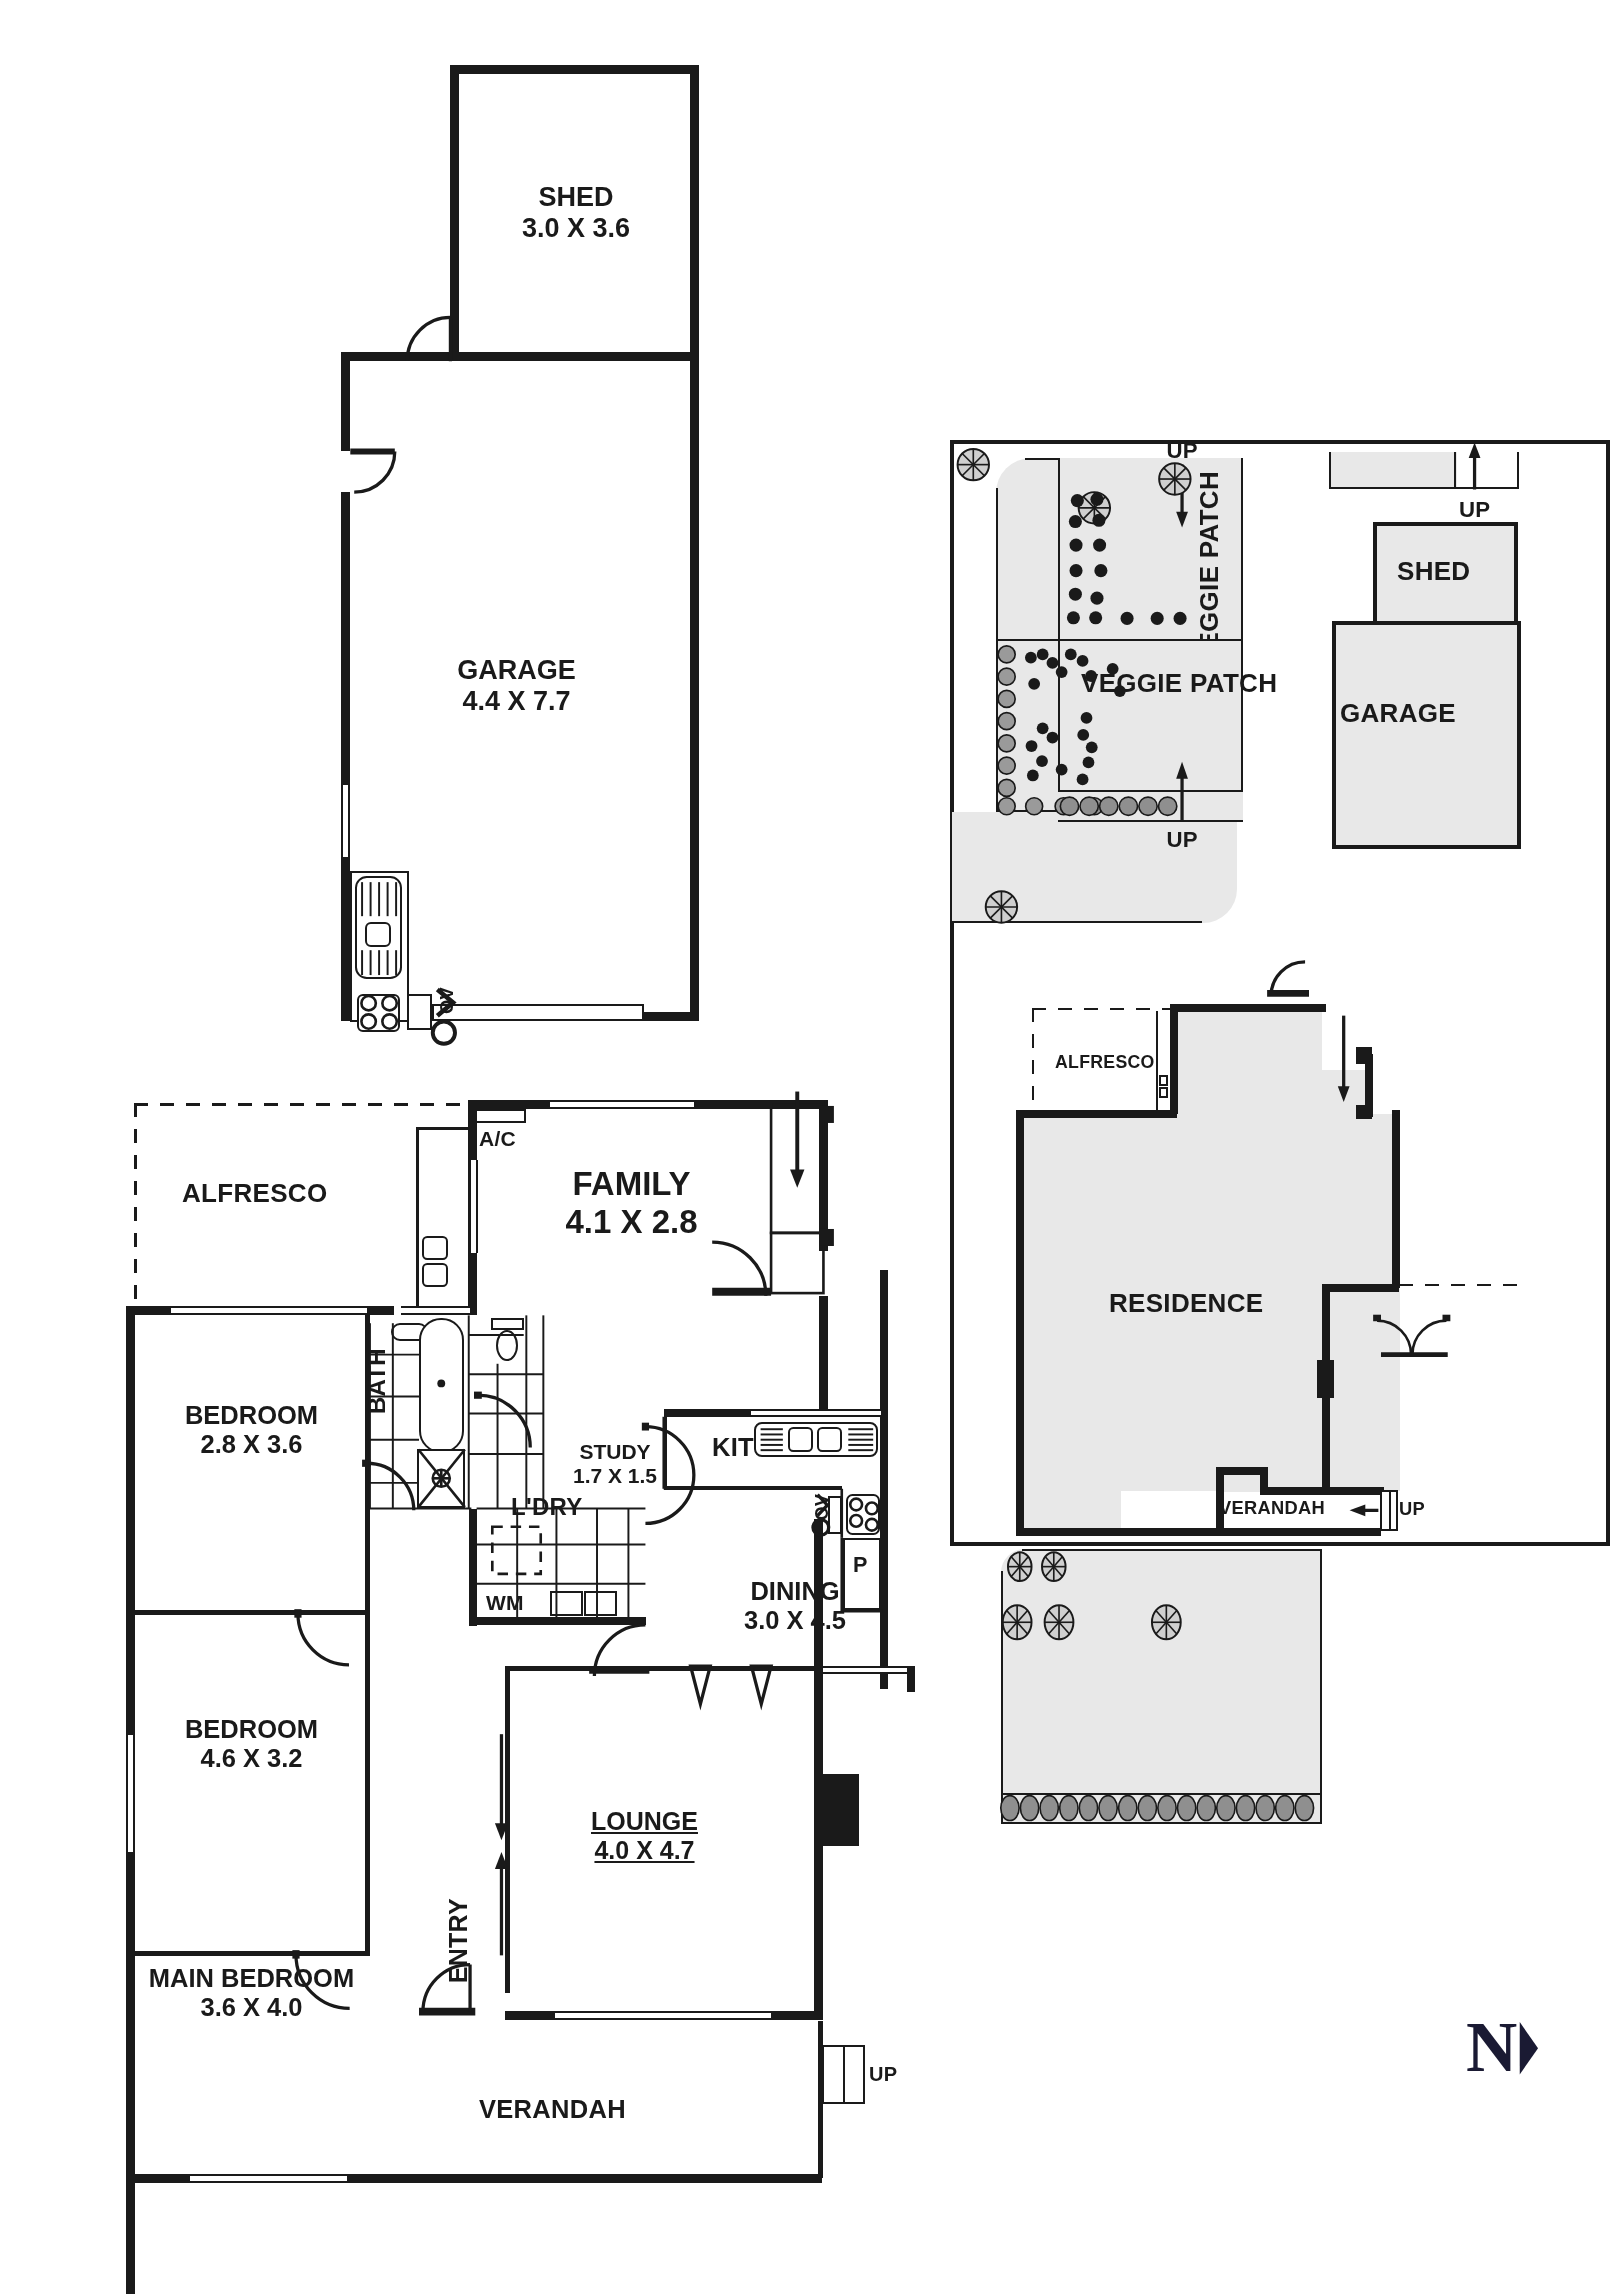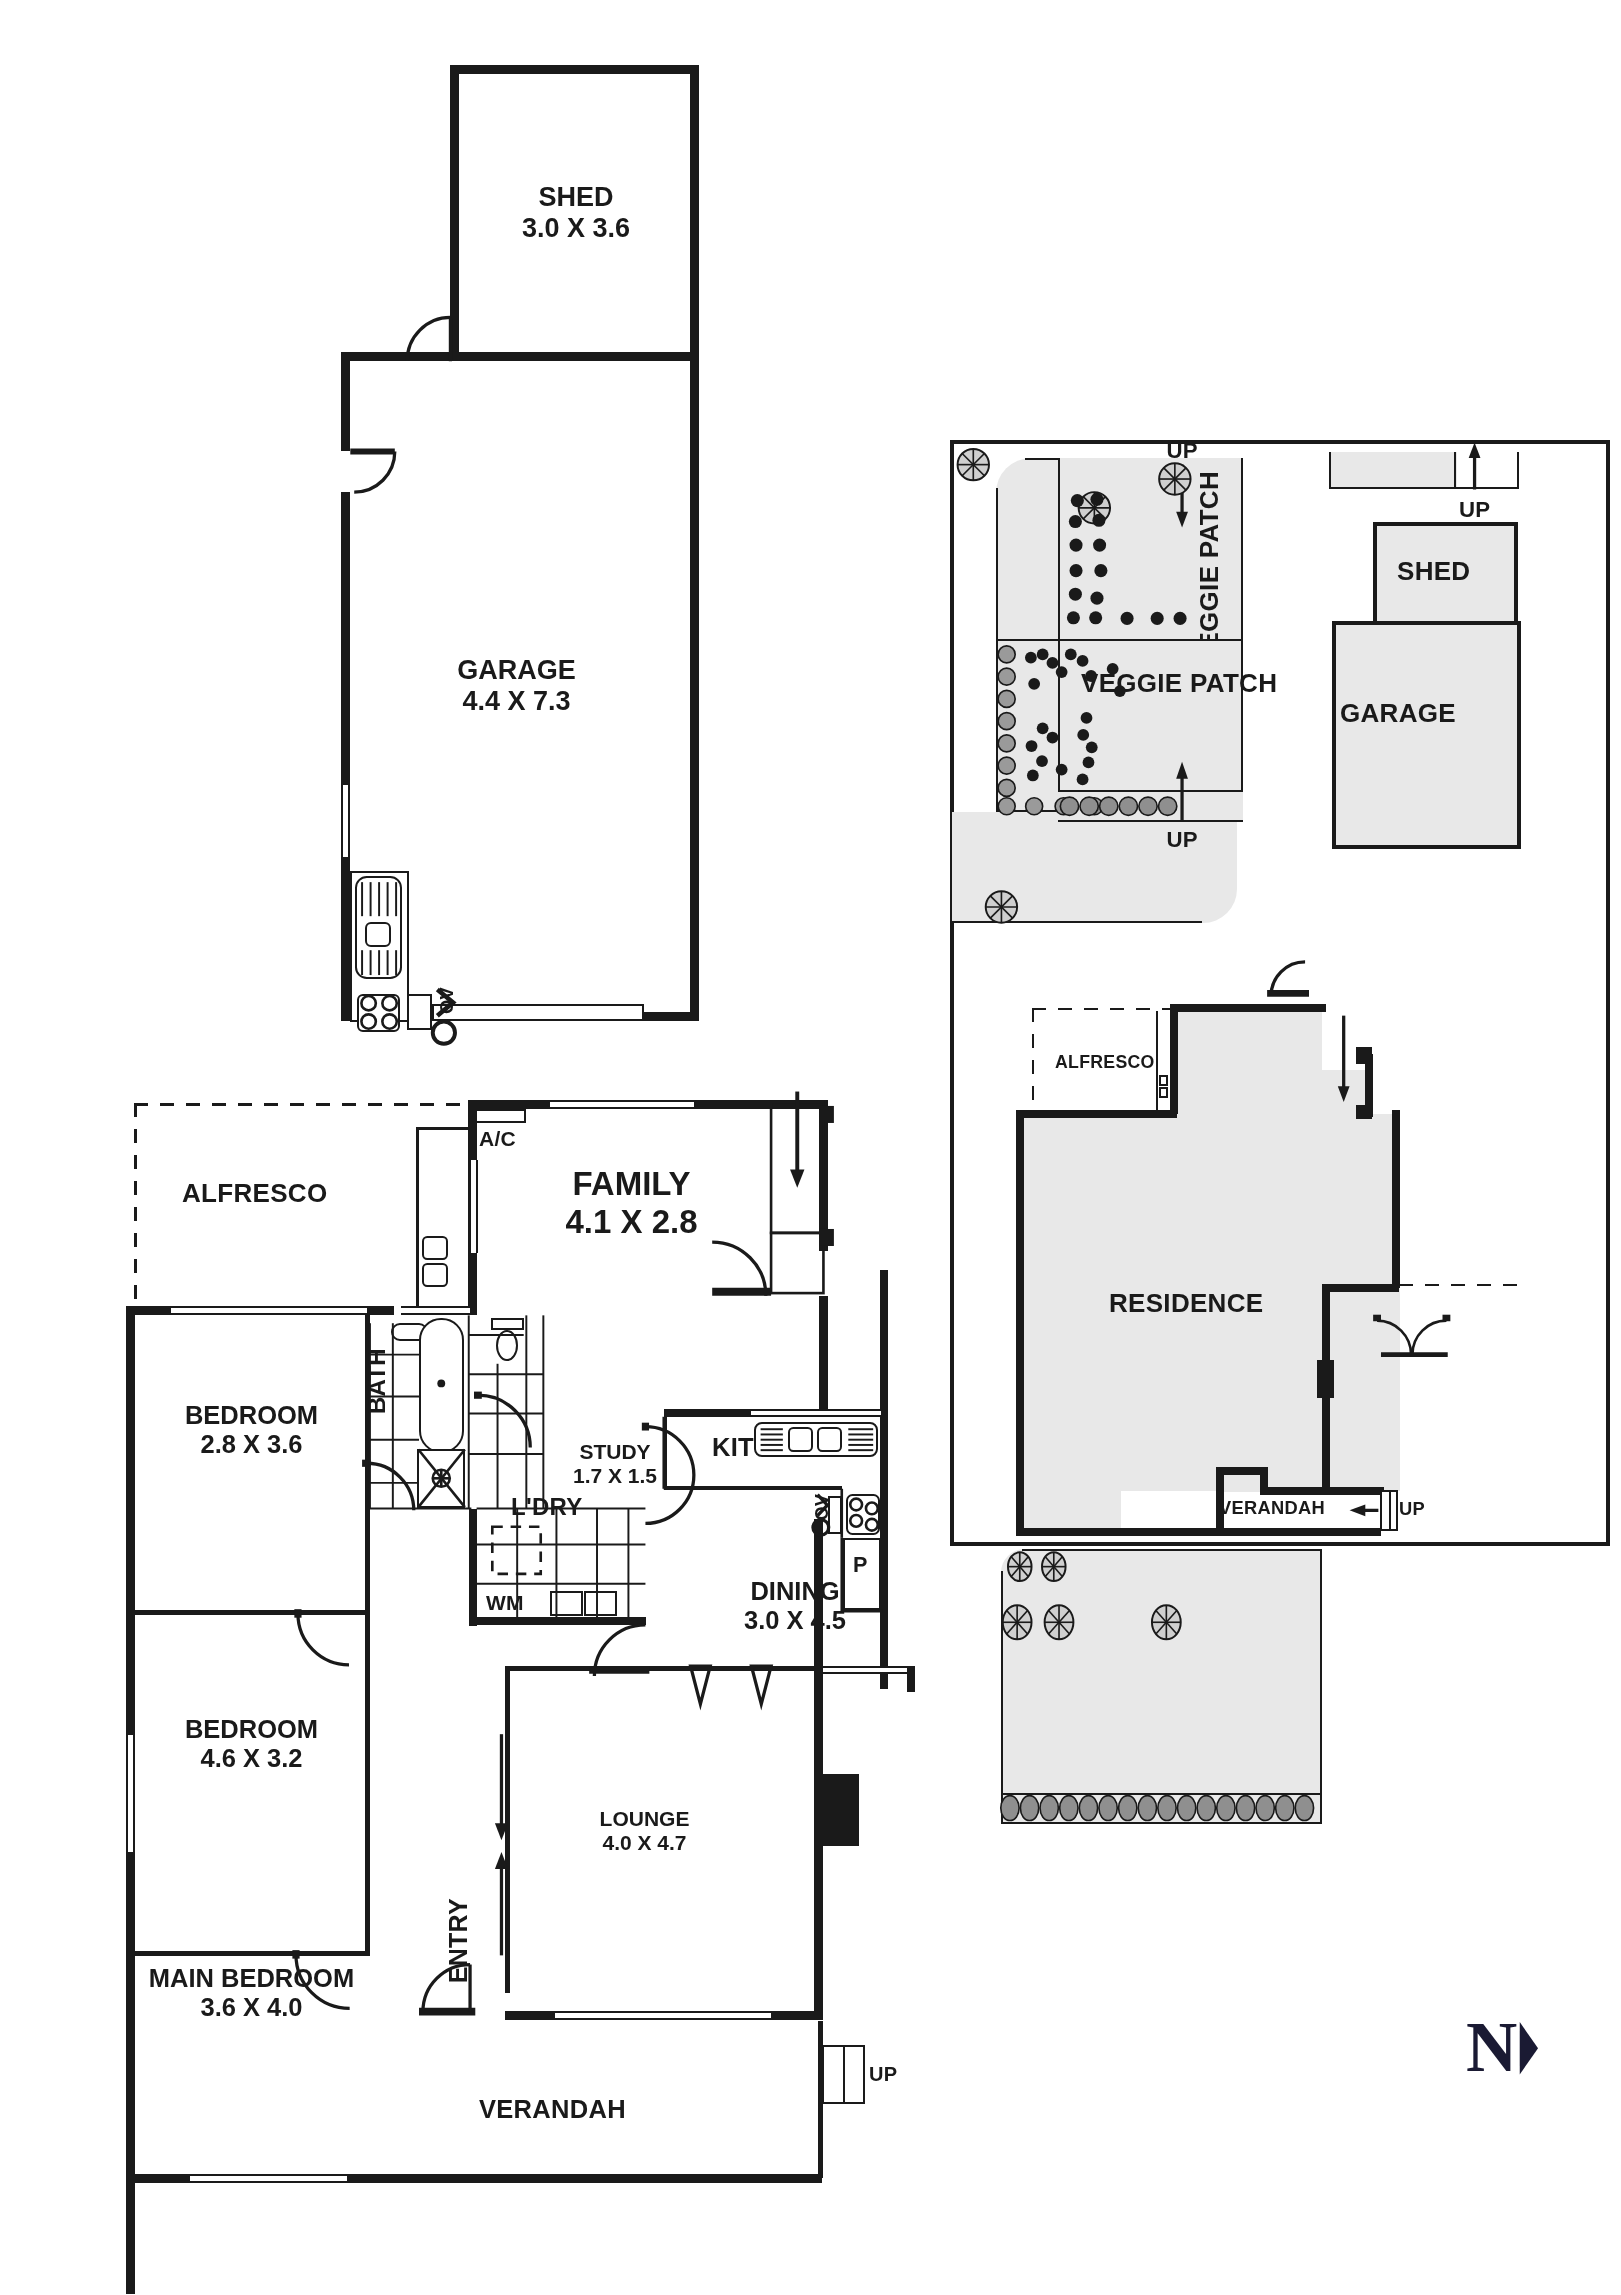--- a/index.html
+++ b/index.html
@@ -62,21 +62,21 @@
   <div class="win" style="left:458px; top:352px; width:105px; height:9.2px;"></div>
 
   <div class="wall" style="left:341px; top:352px; width:358px; height:9.2px;"></div>
   <div class="wall" style="left:341px; top:352px; width:9.2px; height:99px;"></div>
   <div class="wall" style="left:341px; top:492px; width:9.2px; height:529px;"></div>
   <div class="wall" style="left:690px; top:352px; width:9.2px; height:669px;"></div>
   <div class="wall" style="left:341px; top:1012px; width:358px; height:9.2px;"></div>
 
   <div class="rm" style="left:353px; top:655px; width:327px; font-size:27px;">
     <span class="nm">GARAGE</span>
-    <span class="dm">4.4 X 7.3</span>
+    <span class="dm">4.4 X 7.7</span>
   </div>
 
   <div class="boxthin" style="left:432px; top:1004px; width:212px; height:17px; border-width:2px;"></div>
 
   <div class="winV" style="left:341px; top:785px; width:9.2px; height:72px;"></div>
 
   <div class="boxthin" style="left:350px; top:871px; width:59px; height:151px;"></div>
   <div class="boxthin" style="left:355px; top:876px; width:47px; height:103px; border-radius:11.8px;"></div>
   <div class="boxthin" style="left:365px; top:922px; width:26px; height:25px; border-radius:5.9px;"></div>
   <div class="boxthin" style="left:357px; top:994px; width:43px; height:38px; border-radius:5.9px;"></div>
@@ -171,21 +171,21 @@
   <div class="winV" style="left:126px; top:1735px; width:9.2px; height:117px;"></div>
 
   <div class="rm" style="left:135px; top:1964px; width:233px; font-size:25.5px;text-align:center;">
     <span class="nm">MAIN BEDROOM</span>
     <span class="dm">3.6 X 4.0</span>
   </div>
   <div class="win" style="left:190px; top:2174px; width:157px; height:9.2px;"></div>
 
   <div class="label vert" style="left:444px; top:1898px; font-size:25px;">ENTRY</div>
 
-  <div class="rm" style="left:543px; top:1807px; width:203px; font-size:21px;">
+  <div class="rm" style="left:543px; top:1807px; width:203px; font-size:25px;text-decoration:underline;">
     <span class="nm">LOUNGE</span>
     <span class="dm">4.0 X 4.7</span>
   </div>
   <div class="thinline" style="left:505px; top:1666px; width:321px; height:4.6px;"></div>
   <div class="thinline" style="left:505px; top:1666px; width:4.6px; height:327px;"></div>
   <div class="wall" style="left:814px; top:1519px; width:9.2px; height:501px;"></div>
   <div class="wall" style="left:505px; top:2011px; width:318px; height:9.2px;"></div>
   <div class="win" style="left:555px; top:2011px; width:216px; height:9.2px;"></div>
   <div class="solidblk" style="left:814px; top:1774px; width:45px; height:72px;"></div>
 

